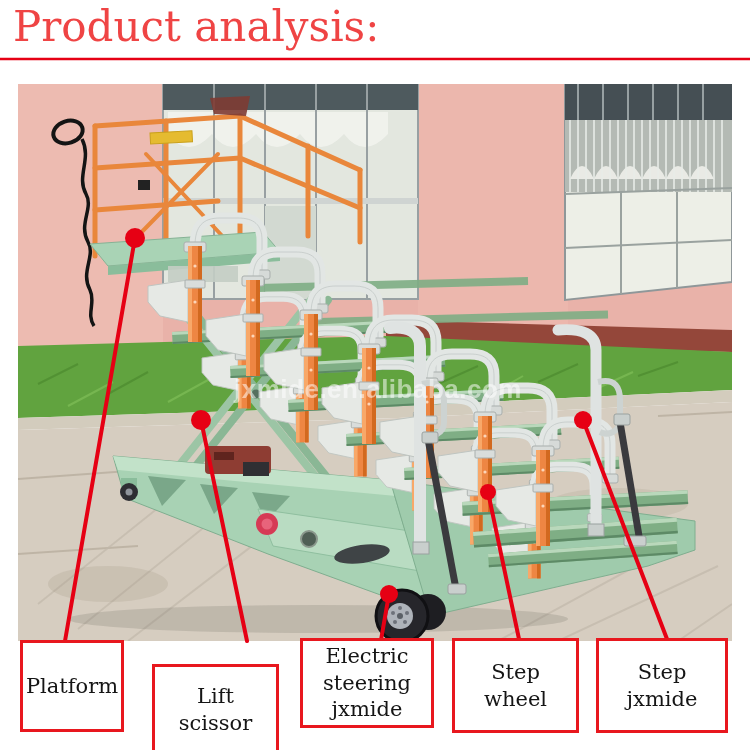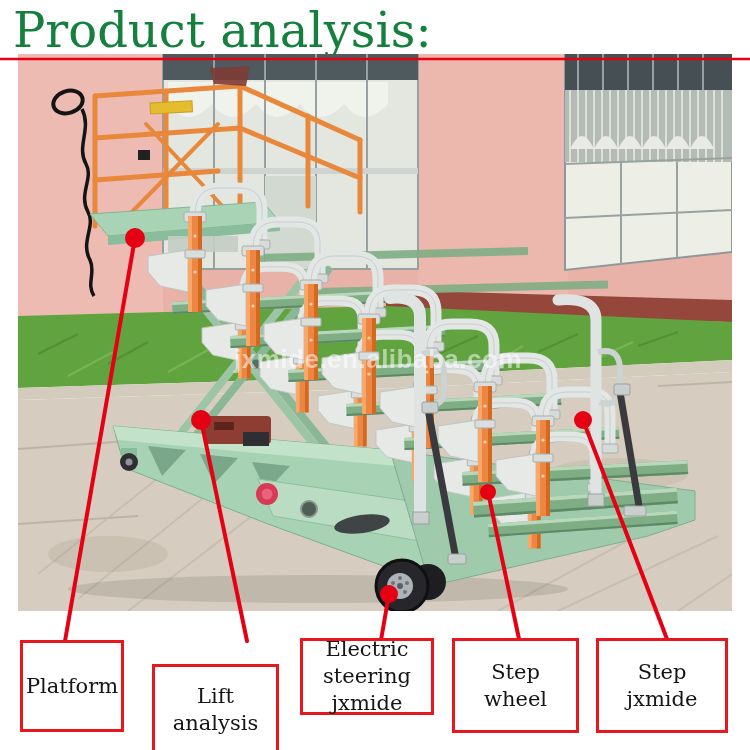--- a/index.html
+++ b/index.html
@@ -1,20 +1,20 @@
 <!DOCTYPE html>
 <html><head>
 <meta charset="utf-8">
 <style>
   html,body{margin:0;padding:0;background:#ffffff;}
   body{width:750px;height:750px;position:relative;overflow:hidden;
        font-family:"DejaVu Serif","Liberation Serif",serif;}
-  .page-title{position:absolute;left:13px;top:2px;font-size:48px;font-weight:500;
-       color:#15803d;letter-spacing:0px;white-space:nowrap;}
-  .photo{position:absolute;left:18px;top:54px;width:714px;height:557px;overflow:hidden;}
+  .page-title{position:absolute;left:13px;top:2px;font-size:42px;font-weight:500;
+       color:#ef4444;letter-spacing:0px;white-space:nowrap;}
+  .photo{position:absolute;left:18px;top:84px;width:714px;height:557px;overflow:hidden;}
   .overlay{position:absolute;left:0;top:0;width:750px;height:750px;pointer-events:none;}
   .callout{position:absolute;background:#ffffff;border:3px solid #e8171e;
        display:flex;flex-direction:column;align-items:center;justify-content:center;
        font-size:21px;line-height:1.28;color:#151515;text-align:center;box-sizing:border-box;}
   .callout span{display:block;}
 </style>
 </head>
 <body>
 
 <div class="page-title">Product analysis:</div>
@@ -307,24 +307,24 @@
     <circle cx="583" cy="420" r="9"></circle>
   </g>
 </svg>
 
 <div class="callout" style="left:20px;top:640px;width:104px;height:92px;">
   <span>Platform</span>
 </div>
 
 <div class="callout" style="left:152px;top:640px;width:127px;height:92px;margin-top:24px;">
   <span>Lift</span>
-  <span>analysis</span>
-</div>
-
-<div class="callout" style="left:300px;top:638px;width:134px;height:77px;">
+  <span>scissor</span>
+</div>
+
+<div class="callout" style="left:300px;top:638px;width:134px;height:90px;">
   <span>Electric</span>
   <span>steering</span>
   <span>jxmide</span>
 </div>
 
 <div class="callout" style="left:452px;top:638px;width:127px;height:95px;">
   <span>Step</span>
   <span>wheel</span>
 </div>
 

